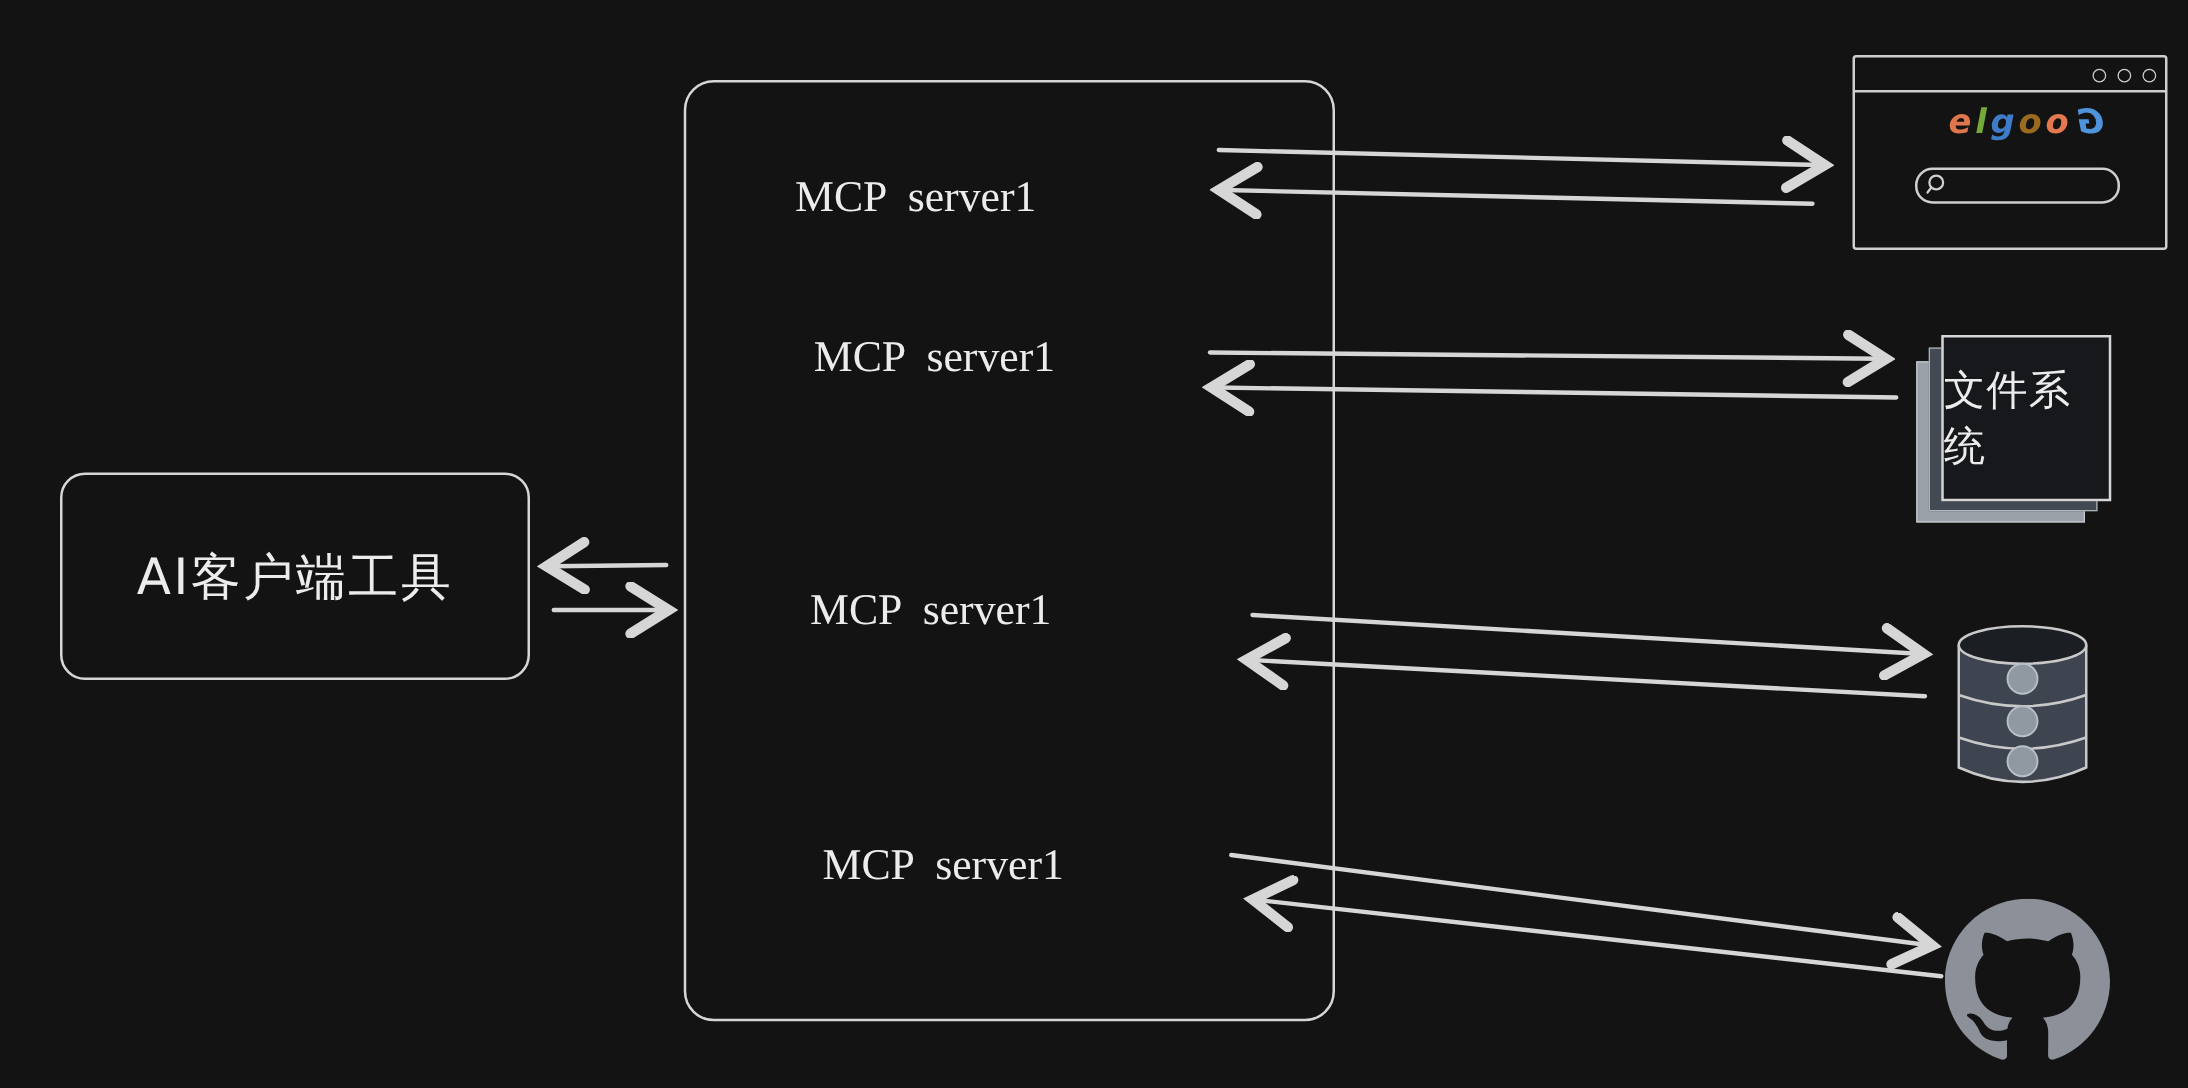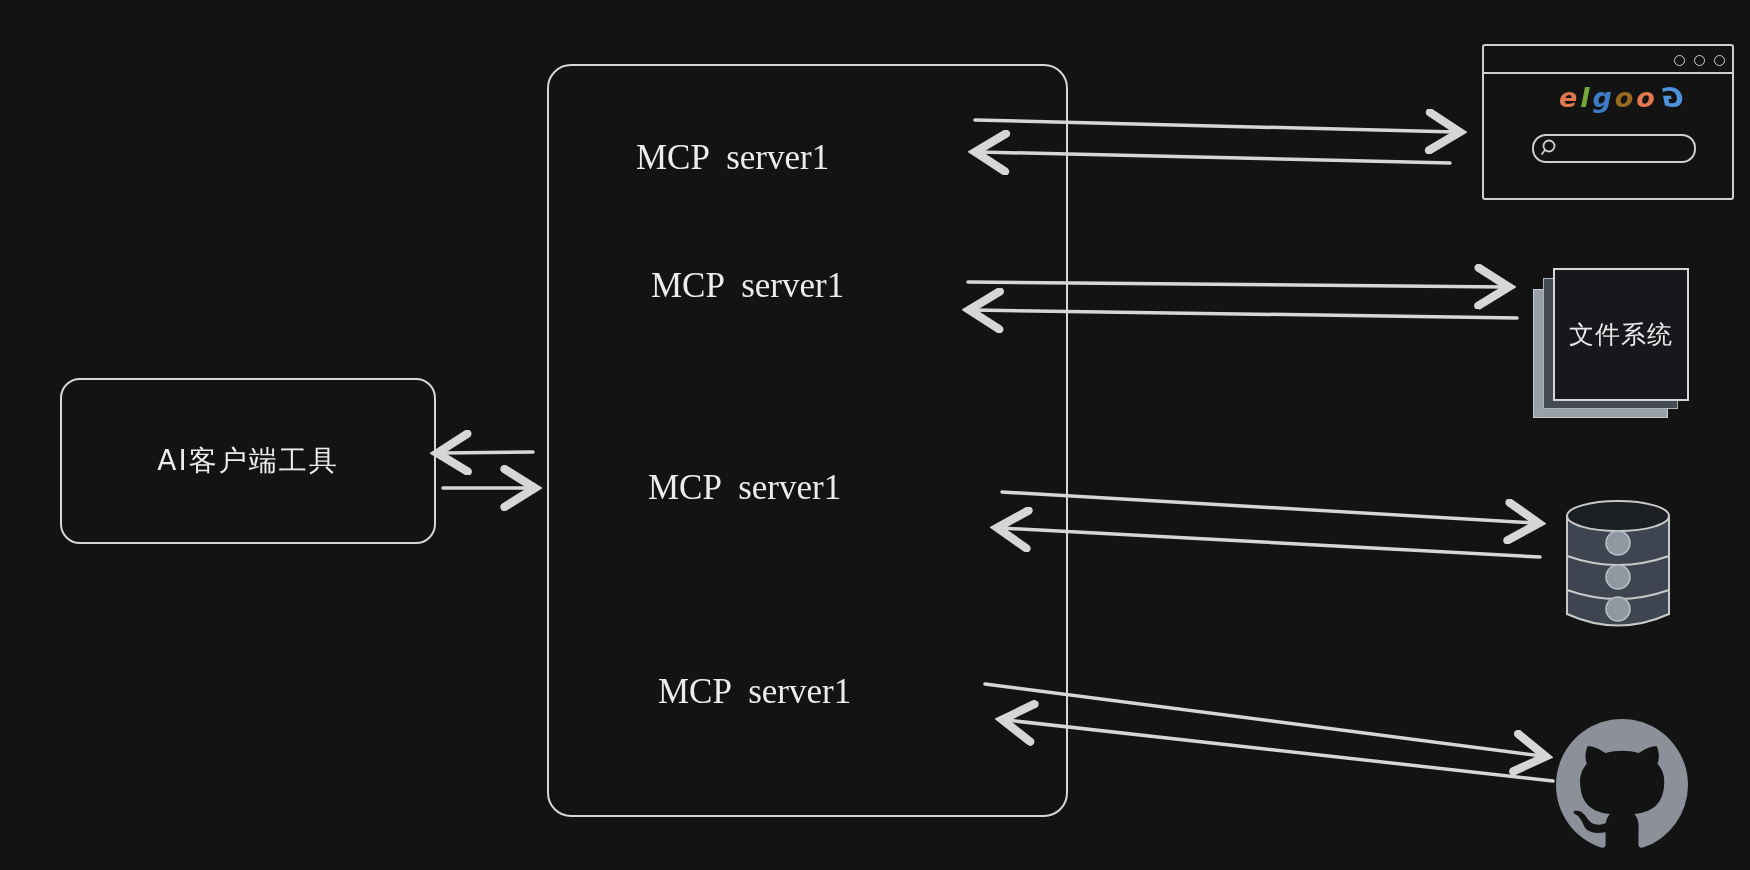--- a/index.html
+++ b/index.html
@@ -1,20 +1,20 @@
 <!DOCTYPE html>
 <html><head>
 <meta charset="utf-8">
 <style>
   html,body{margin:0;padding:0;background:#131313;}
   #canvas{position:relative;width:1750px;height:870px;overflow:hidden;
           font-family:"DejaVu Sans",sans-serif;color:#ececec;}
   .box{position:absolute;border:2.5px solid #d6d6d6;border-radius:20px;background:transparent;}
   #client-box{left:48px;top:378px;width:372px;height:162px;display:flex;align-items:center;justify-content:center;
-              font-size:28px;letter-spacing:2px;margin-left:12px;}
+              font-size:40px;letter-spacing:2px;}
   #server-box{left:547px;top:64px;width:517px;height:749px;border-radius:24px;}
   .srv-row{position:absolute;font-family:Liberation Serif, serif;font-size:35px;white-space:pre;color:#ececec;}
   #srv-row-1{left:636px;top:138px;}
   #srv-row-2{left:651px;top:266px;}
   #srv-row-3{left:648px;top:468px;}
   #srv-row-4{left:658px;top:672px;}
   
   #arrows{position:absolute;left:0;top:0;width:1750px;height:870px;}
   #arrows line{stroke:#d6d6d6;stroke-width:3.5;stroke-linecap:round;}
   
@@ -24,21 +24,21 @@
   #browser .elgoog{position:absolute;top:36px;left:0;right:0;text-align:center;padding-left:26px;
                    font-size:27px;font-weight:bold;letter-spacing:3px;font-style:italic;}
   .flip{display:inline-block;transform:scaleX(-1);}
   #browser .searchbar{position:absolute;left:48px;top:88px;width:160px;height:25px;
                       border:2px solid #cfcfcf;border-radius:14px;}
   
   .stack-layer{position:absolute;}
   #stack-back{left:1533px;top:289px;width:133px;height:127px;background:#9aa0a8;border:1.5px solid #c6cad0;}
   #stack-mid{left:1543px;top:278px;width:133px;height:129px;background:#434a54;border:1.5px solid #aeb4bb;}
   #stack-front{left:1553px;top:268px;width:132px;height:129px;background:#16181c;border:2px solid #d6d6d6;
-               display:flex;align-items:center;justify-content:center;font-size:25px;letter-spacing:1px;}
+               display:flex;align-items:center;justify-content:center;font-size:33px;letter-spacing:1px;}
   #database-icon{position:absolute;left:1563px;top:496px;}
   #github-icon{position:absolute;left:1556px;top:719px;}
 </style>
 </head>
 <body>
 
 <div id="canvas" style="background: rgb(19, 19, 19);">
 
   <svg id="arrows">
     <defs>

